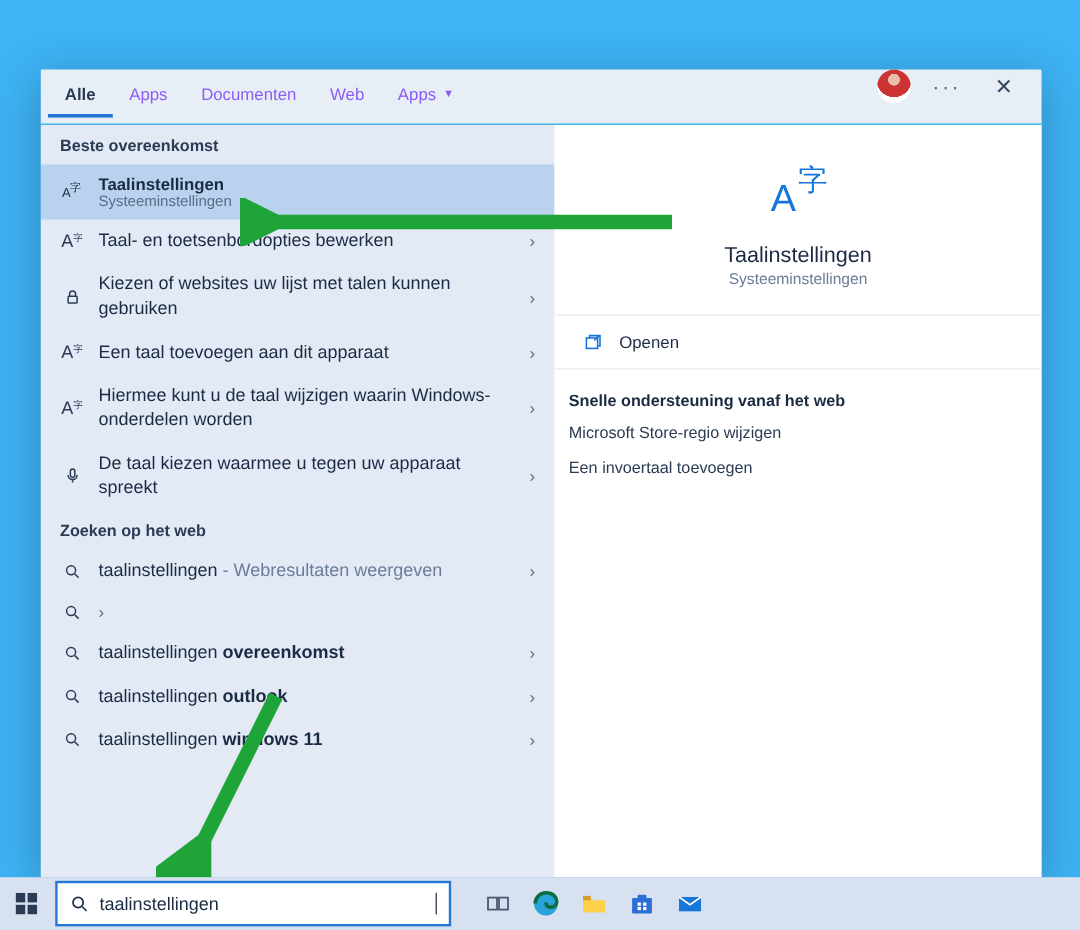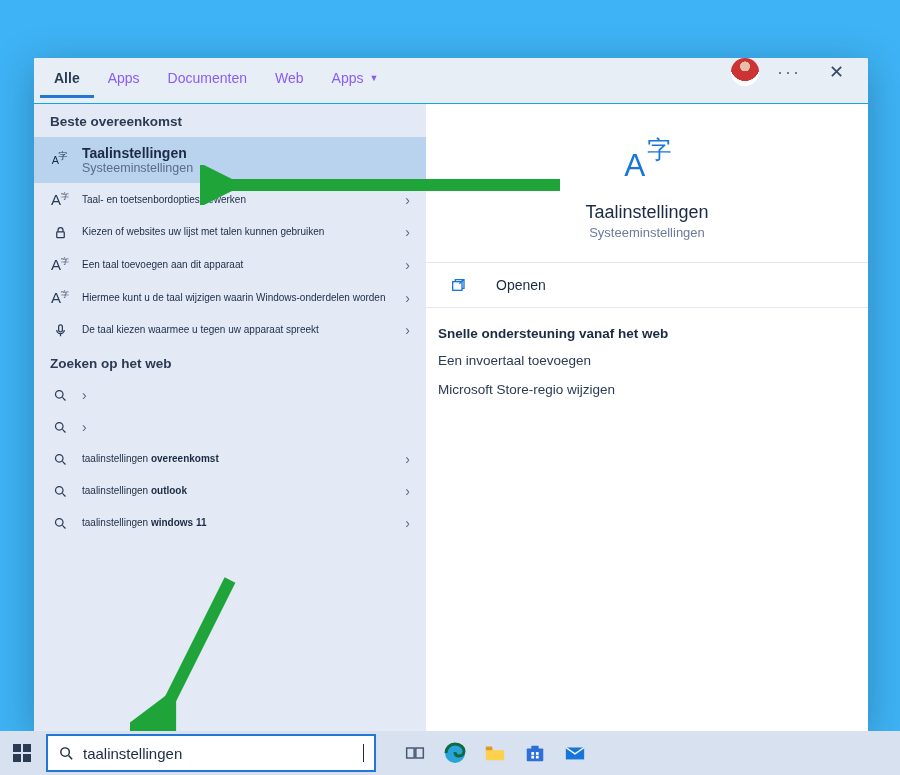--- a/index.html
+++ b/index.html
@@ -25,48 +25,48 @@
       width: 28px; height: 28px; border-radius: 50%;
       background: radial-gradient(circle at 50% 30%, #e5bfa8 0 20%, #c33 21% 60%, #fff 61% 100%);
     }
     .ellipsis { font-size: 18px; color: #5a6a82; padding: 0 8px; cursor: pointer; letter-spacing: 2px; }
     .close-x { font-size: 18px; color: #3a4a62; padding: 0 10px; cursor: pointer; }
     .chev { font-size: 9px; margin-left: 2px; }
 
     .body { flex: 1; display: flex; overflow: hidden; }
 
     .left {
-      width: 392px; background: #e3eaf6; overflow: hidden; display: flex; flex-direction: column;
+      width: 428px; background: #e3eaf6; overflow: hidden; display: flex; flex-direction: column;
     }
     .sect-head {
       font-weight: 600; font-size: 13.5px; color: #2b3b53; padding: 10px 16px 8px;
     }
     .list { overflow-y: auto; }
     .item {
       display: flex; align-items: center; gap: 12px; padding: 8px 16px;
       cursor: pointer; position: relative;
     }
     .item.selected { background: #b9d2ee; }
     .item .icon { width: 20px; display: flex; justify-content: center; font-size: 15px; color: #2b3b53; }
     .item .icon-big { font-size: 20px; }
     .item .txt { flex: 1; min-width: 0; }
     .item .title { font-size: 14px; color: #1b2b43; font-weight: 600; }
     .item .sub { font-size: 12.5px; color: #5b6c88; }
-    .item .body-text { font-size: 10px; color: #1b2b43; line-height: 1.35; }
+    .item .body-text { font-size: 15px; color: #1b2b43; line-height: 1.35; }
     .item .body-text .bold { font-weight: 600; }
     .item .muted { color: #6b7c98; font-weight: 400; }
     .item .chevr { color: #5a6a82; font-size: 14px; }
 
     .right { flex: 1; background: #fff; display: flex; flex-direction: column; }
     .hero { display: flex; flex-direction: column; align-items: center; padding: 28px 0 22px; }
     .hero-icon { color: #1676d9; width: 56px; height: 56px; display: flex; align-items: center; justify-content: center; }
     .hero-title { font-size: 18px; color: #1b2b43; margin-top: 14px; }
     .hero-sub { font-size: 13px; color: #6b7c98; margin-top: 2px; }
     .action-row {
-      display: flex; align-items: center; gap: 30px; padding: 14px 24px;
+      display: flex; align-items: center; gap: 14px; padding: 14px 24px;
       border-top: 1px solid #e4e9f1; border-bottom: 1px solid #e4e9f1; cursor: pointer;
     }
     .action-row .aicon { color: #1676d9; font-size: 14px; }
     .action-row .alabel { font-size: 14px; color: #1b2b43; }
     .support { padding: 18px 12px; }
     .support-head { font-size: 13.5px; font-weight: 600; color: #1b2b43; margin-bottom: 12px; }
     .support a { display: block; font-size: 13.5px; color: #2b3b53; text-decoration: none; margin-bottom: 14px; cursor: pointer; }
 
     .taskbar {
       position: absolute; left: 0; right: 0; bottom: 0; height: 44px;
@@ -181,20 +181,23 @@
 
       <div class="sect-head">Zoeken op het web</div>
       <div class="list">
         <div class="item">
           <span class="icon">
             <svg width="15" height="15" viewBox="0 0 24 24" fill="none" stroke="#2b3b53" stroke-width="2">
                 <circle cx="10" cy="10" r="6"></circle>
                 <path d="m15 15 5 5"></path>
               </svg>
           </span>
+          <div class="txt">
+              <div class="body-text"><span>taalinstellingen</span><span class="muted"> - </span><span class="muted">Webresultaten weergeven</span></div>
+            </div>
           <span class="chevr">›</span>
         </div>
         <div class="item">
           <span class="icon">
             <svg width="15" height="15" viewBox="0 0 24 24" fill="none" stroke="#2b3b53" stroke-width="2">
                 <circle cx="10" cy="10" r="6"></circle>
                 <path d="m15 15 5 5"></path>
               </svg>
           </span>
           <span class="chevr">›</span>
@@ -253,22 +256,22 @@
         <span class="aicon">
           <svg width="16" height="16" viewBox="0 0 24 24" fill="none" stroke="#1676d9" stroke-width="2">
               <rect x="4" y="7" width="14" height="13"></rect>
               <path d="M8 7V4h13v13h-3M14 10l6-6"></path>
             </svg>
         </span>
         <span class="alabel">Openen</span>
       </div>
       <div class="support">
         <div class="support-head">Snelle ondersteuning vanaf het web</div>
+        <a>Microsoft Store-regio wijzigen</a>
         <a>Een invoertaal toevoegen</a>
-        <a>Microsoft Store-regio wijzigen</a>
       </div>
     </div>
 
   </div>
 </div>
 
 <svg class="arrow" style="top:165px;left:200px" width="370" height="40">
   <defs>
       <marker id="ah1" markerWidth="10" markerHeight="10" refX="2" refY="5" orient="auto">
         <path d="M10 0 L0 5 L10 10 Z" fill="#1fa43a"></path>

